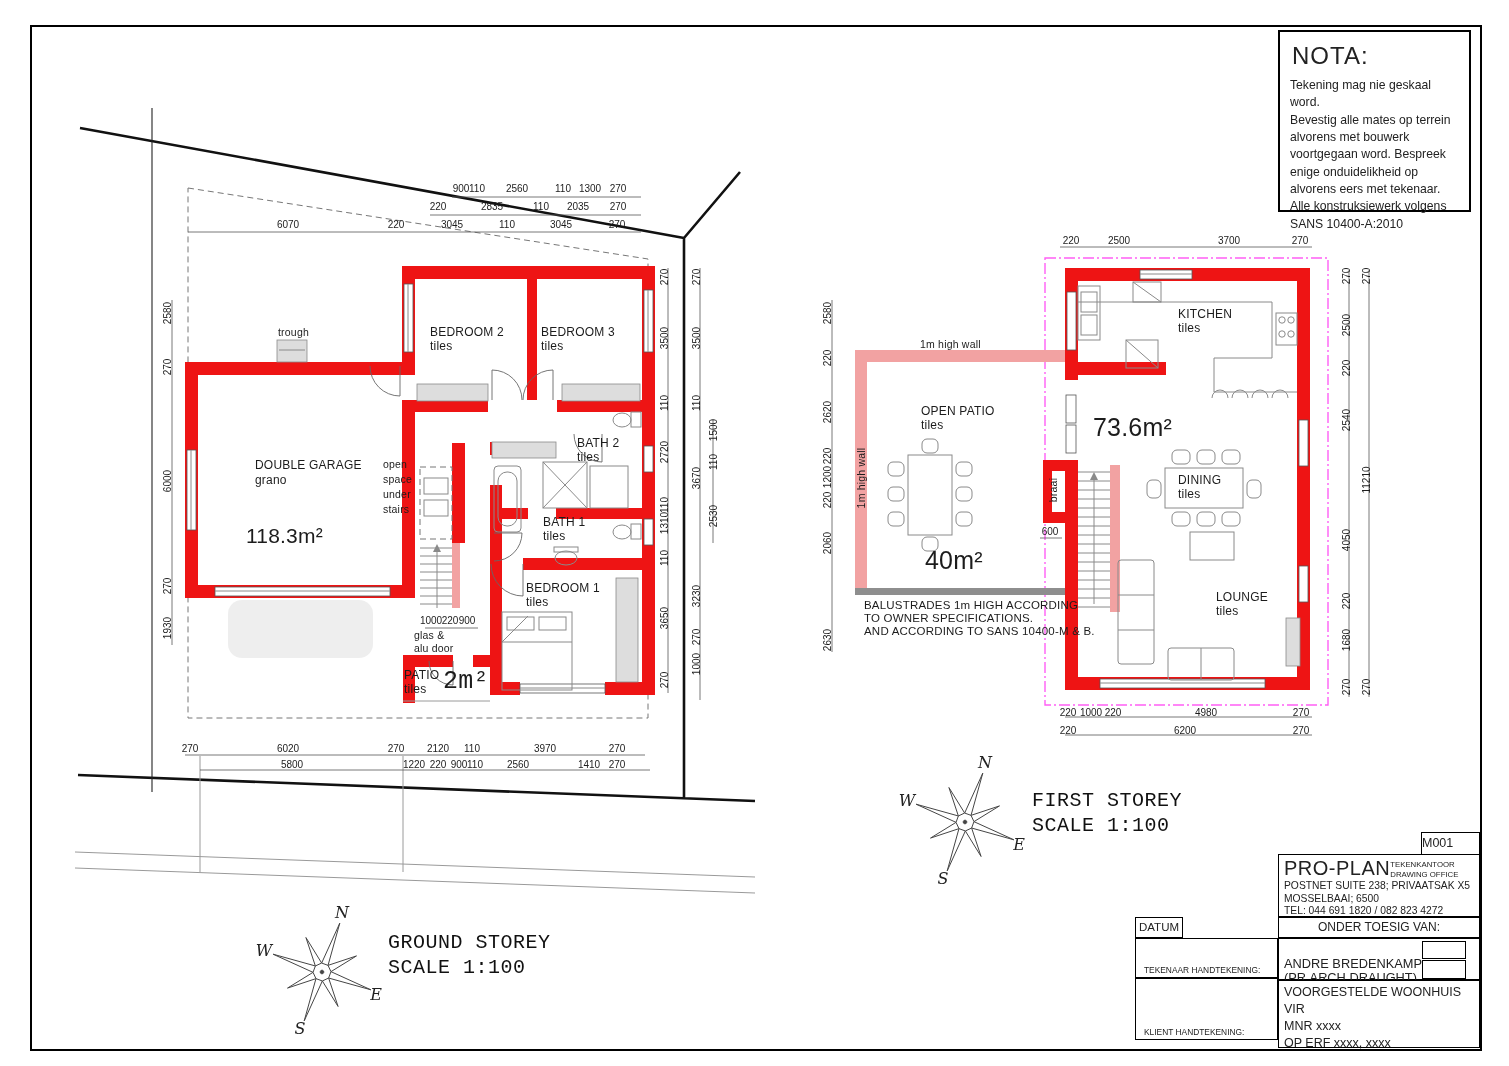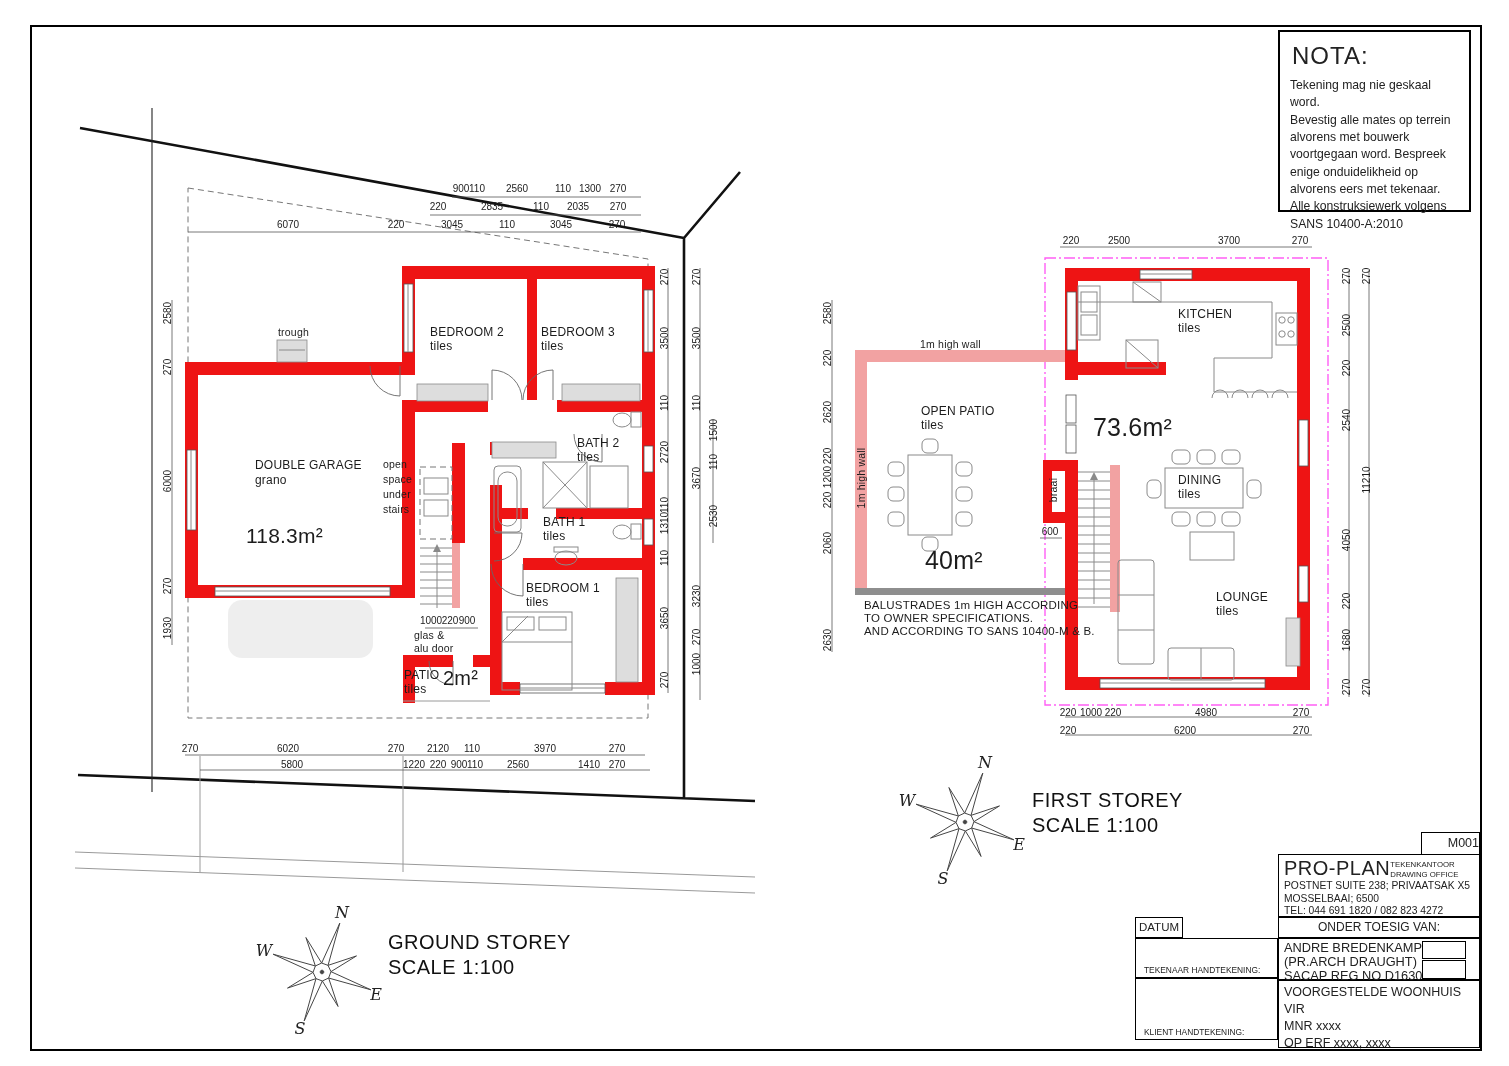--- a/index.html
+++ b/index.html
@@ -20,44 +20,44 @@
   .dashed{stroke:#777;stroke-width:1;fill:none;stroke-dasharray:6 4;}
   .magenta{stroke:#ff5ff5;stroke-width:1.4;fill:none;stroke-dasharray:11 3 2 3;}
   .bal{fill:#8e8e8e;}
   .arc{fill:none;stroke:#666;stroke-width:0.9;}
   
   #annotation-layer span{position:absolute;white-space:nowrap;color:#1c1c1c;}
   .lbl{font-size:12px;letter-spacing:0.2px;}
   .small{font-size:10.5px;}
   .note{font-size:11.5px;}
   .area{font-size:21px;}
-  .area-sm{font-size:20px;}
+  .area-sm{font-size:25px;font-family:Liberation Mono, monospace;}
   .area-lg{font-size:25px;}
   .dim{font-size:10px;}
   
-  .plan-title{position:absolute;font-size:20px;letter-spacing:0.5px;color:#111;line-height:1.25;}
+  .plan-title{position:absolute;font-size:20px;letter-spacing:0.5px;color:#111;line-height:1.25;font-family:Liberation Mono, monospace;}
   
   .nota{position:absolute;left:1278px;top:30px;width:193px;height:182px;border:2px solid #000;
         padding:10px 10px;box-sizing:border-box;}
   .nota h1{margin:0 0 7px 2px;font-size:24px;font-weight:normal;letter-spacing:1px;}
   .nota div{font-size:12.2px;line-height:1.42;}
   
   .tb{position:absolute;box-sizing:border-box;border:1.4px solid #000;background:#fff;}
-  .tb-m001{left:1421px;top:832px;width:59px;height:23px;font-size:12.5px;text-align:right;line-height:21px;}
+  .tb-m001{left:1421px;top:832px;width:59px;height:23px;font-size:12.5px;text-align:left;line-height:21px;}
   .tb-company{left:1278px;top:854px;width:202px;height:63px;padding:2px 5px;}
   .tb-company .co{font-size:20px;letter-spacing:0.5px;display:inline-block;}
   .tb-company .co-sub{display:inline-block;vertical-align:top;font-size:7.8px;line-height:1.25;margin-top:3px;}
   .tb-company .addr{font-size:10.3px;line-height:1.22;}
   .tb-datum-label{left:1135px;top:917px;width:48px;height:21px;font-size:11.5px;line-height:19px;text-align:center;}
   .tb-datum-value{left:1183px;top:917px;width:95px;height:21px;font-size:12.5px;line-height:19px;padding-left:6px;margin-top:29px;}
   .tb-supervision{left:1278px;top:917px;width:202px;height:21px;font-size:12px;line-height:19px;text-align:center;}
   .tb-sig1{left:1135px;top:938px;width:143px;height:40px;}
   .tb-sig2{left:1135px;top:978px;width:143px;height:62px;}
   .tb-sig1 span,.tb-sig2 span{position:absolute;bottom:2px;left:8px;font-size:8.4px;}
-  .tb-arch{left:1278px;top:938px;width:202px;height:42px;padding:2px 5px;font-size:12.8px;line-height:1.1;}
+  .tb-arch{left:1278px;top:938px;width:202px;height:42px;padding:18px 5px;font-size:12.8px;line-height:1.1;}
   .tb-archbox1{left:1422px;top:941px;width:44px;height:18px;}
   .tb-archbox2{left:1422px;top:960px;width:44px;height:19px;}
   .tb-project{left:1278px;top:980px;width:202px;height:68px;padding:3px 5px;font-size:12.5px;line-height:1.35;}
   
   .compass-letter{font-family:"DejaVu Serif","Liberation Serif",serif;font-style:italic;font-size:16px;fill:#222;}
 </style>
 </head>
 <body>
 
 <div class="page-border"></div>

